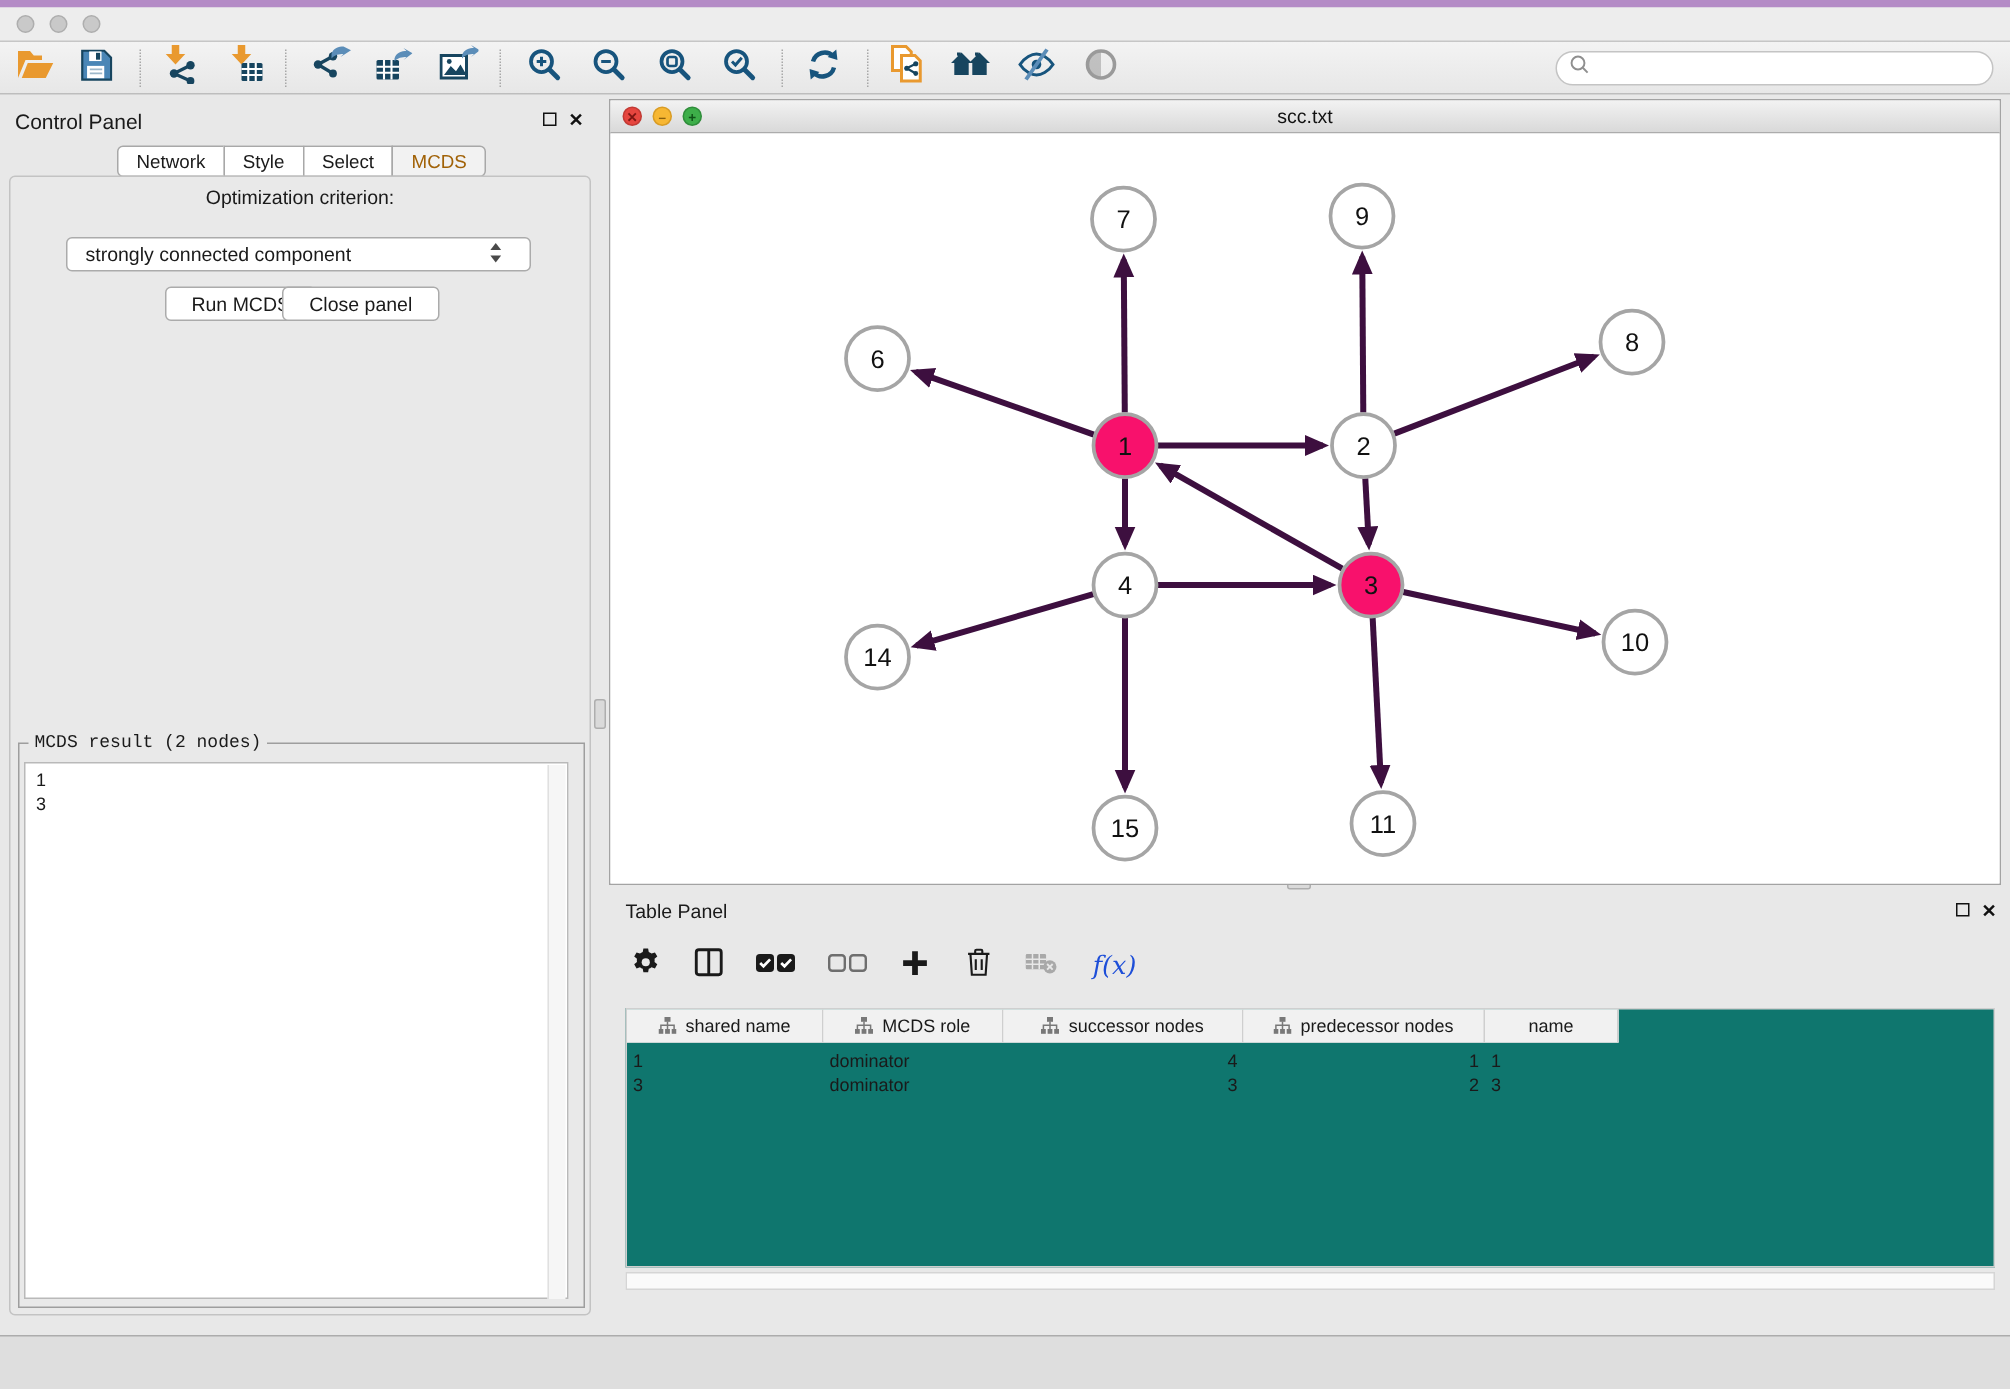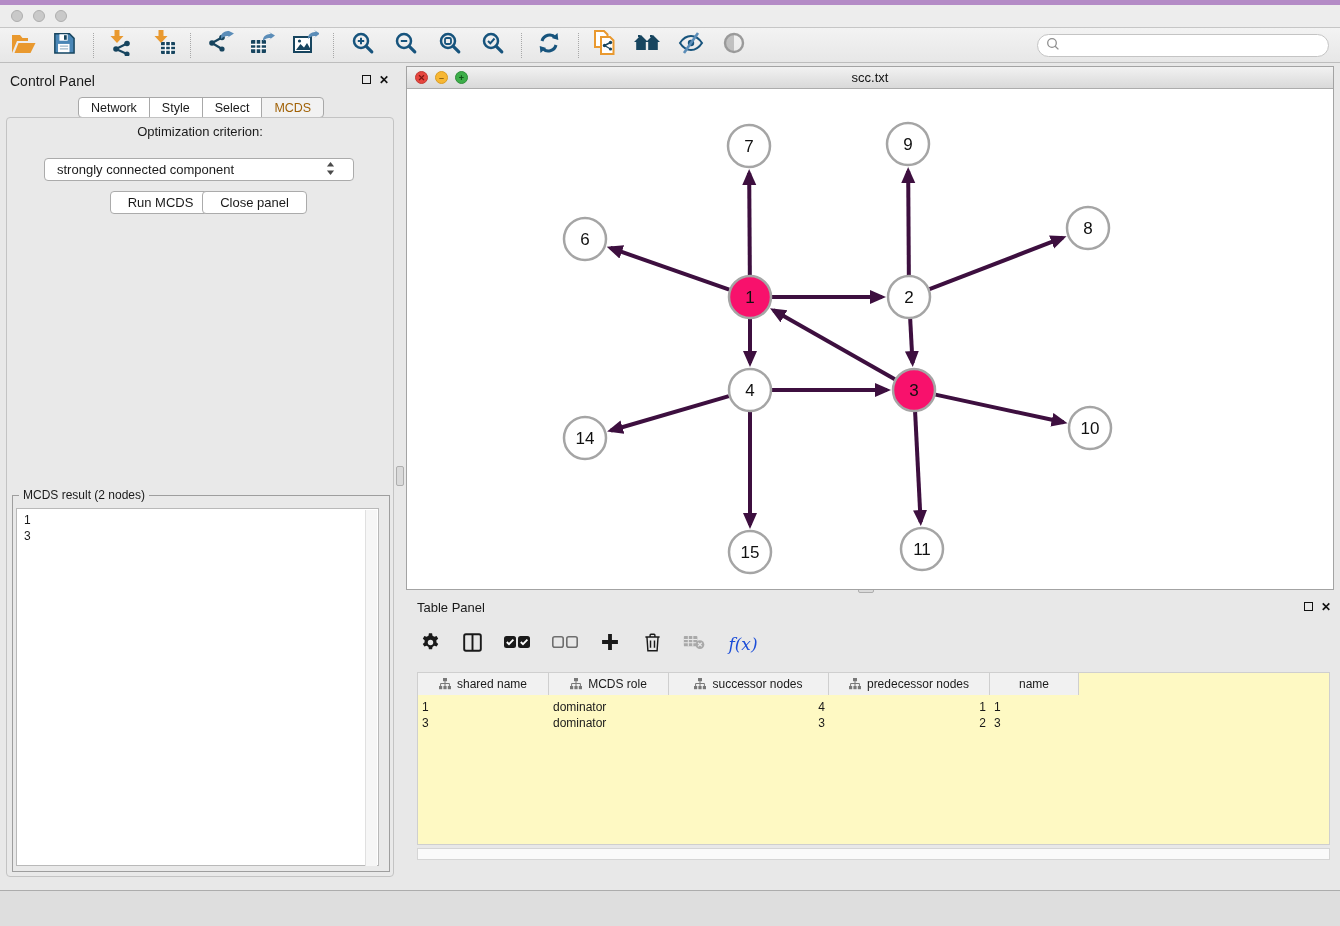--- a/index.html
+++ b/index.html
@@ -29,41 +29,41 @@
   .tabseg { height:21px; background:#fff; border:1px solid #a8a8a8; margin-left:-1px; font-size:12.5px; display:flex; align-items:center; justify-content:center; padding:0 12px; }
   .tabseg.first { border-radius:4px 0 0 4px; margin-left:0; }
   .tabseg.last { border-radius:0 4px 4px 0; }
   .tabseg.active { background:#f2f2f2; color:#a16207; }
   .cp-box { left:6px; top:117px; width:388px; height:760px; background:#e9e9e9; border:1px solid #c3c3c3; border-radius:4px; }
   .opt-label { left:0px; top:124px; width:400px; text-align:center; font-size:13px; }
   .dropdown { left:44px; top:158px; width:310px; height:23px; background:#fff; border:1px solid #ababab; border-radius:4px; display:flex; align-items:center; padding:0 18px 0 12px; font-size:13px; }
   .dropdown .dd-label { flex:1; }
   .pushbtn { height:23px; background:#fff; border:1px solid #ababab; border-radius:4px; font-size:13px; display:flex; align-items:center; justify-content:center; top:191px; }
   .fieldset { left:12px; top:495px; width:378px; height:377px; border:1px solid #9e9e9e; }
-  .legend { left:6px; top:-8px; background:#e9e9e9; padding:0 4px; font-size:12px; }
+  .legend { left:6px; top:-8px; background:#e9e9e9; padding:0 4px; font-size:12px;font-family:Liberation Mono, monospace; }
   .result-area { left:3px; top:12px; width:363px; height:358px; background:#fff; border:1px solid #b9b9b9; font-size:12px; line-height:16px; padding:3px 0 0 7px; }
   .result-scroll { right:1px; top:1px; width:12px; height:356px; background:#f6f6f6; border-left:1px solid #e0e0e0; }
   .result-line { white-space:pre; }
 
   
   .netwin { left:406px; top:66px; width:928px; height:524px; border:1px solid #a3a3a3; background:#fff; }
   .net-titlebar { left:0; top:0; width:926px; height:22px; background:linear-gradient(#f2f2f2,#d9d9d9); border-bottom:1px solid #acacac; }
   .tl-sym { width:13px; height:13px; border-radius:50%; top:4px; font-size:9px; font-weight:bold; text-align:center; line-height:12px; }
   .net-title { width:100%; top:3px; text-align:center; font-size:13px; color:#111; }
   .net-canvas { left:0; top:22px; width:926px; height:500px; background:#fff; }
   .grip-v { left:396px; top:466px; width:8px; height:20px; background:#dadada; border:1px solid #aeaeae; border-radius:2px; }
   .grip-h { left:858px; top:585px; width:16px; height:8px; background:#dadada; border:1px solid #aeaeae; border-radius:2px; }
 
   
   .tablepanel { left:406px; top:594px; width:934px; height:296px; background:#e8e8e8; }
   .tp-title { left:11px; top:6px; font-size:13px; }
   .tp-toolbar { left:11px; top:30px; height:40px; display:flex; align-items:center; gap:16px; }
   .tpbtn { width:26px; height:26px; display:flex; align-items:center; justify-content:center; }
   .fx-label { font-size:17px; font-family:"DejaVu Serif", serif; font-style:italic; color:#1d4ed8; }
-  .datatable { left:11px; top:78px; width:913px; height:173px; background:#fef9c3; border:1px solid #cfcfcf; }
+  .datatable { left:11px; top:78px; width:913px; height:173px; background:#0f766e; border:1px solid #cfcfcf; }
   .thead { left:0; top:0; height:22px; background:#f1f1f1; border-bottom:1px solid #c9c9c9; display:flex; }
   .th { height:22px; border-right:1px solid #cfcfcf; display:flex; align-items:center; justify-content:center; gap:6px; font-size:12px; background:#f1f1f1; }
   .trow { display:flex; height:16px; font-size:12px; align-items:center; }
   .td { padding:0 4px; }
   .num { text-align:right; }
   .hscroll { left:11px; top:254px; width:913px; height:12px; background:#fafafa; border:1px solid #d5d5d5; }
   .bottom-tabs { left:0; top:268px; width:934px; display:flex; justify-content:center; }
 
   
   .statusbar { left:0; top:890px; width:1340px; height:36px; background:#dedede; border-top:1px solid #acacac; }
@@ -243,21 +243,21 @@
 <div class="abs cp-box"></div>
 <div class="abs opt-label">Optimization criterion:</div>
 <div class="abs dropdown">
   <span class="dd-label">strongly connected component</span>
   <span><svg width="9" height="15" viewBox="0 0 9 15">
         <path d="M4.5 1l3.6 4.6H.9z" fill="#4a4a4a"></path>
         <path d="M4.5 14L.9 9.4h7.2z" fill="#4a4a4a"></path>
       </svg></span>
 </div>
 <div class="abs pushbtn" style="left:110px; width:101px">Run MCDS</div>
-<div class="abs pushbtn" style="left:202px; width:105px">Close panel</div>
+<div class="abs pushbtn" style="left:188px; width:105px">Close panel</div>
 
 <div class="abs fieldset">
   <span class="abs legend">MCDS result (2 nodes)</span>
   <div class="abs result-area">
     <div class="result-line">1</div>
     <div class="result-line">3</div>
     <div class="abs result-scroll"></div>
   </div>
 </div>
 

